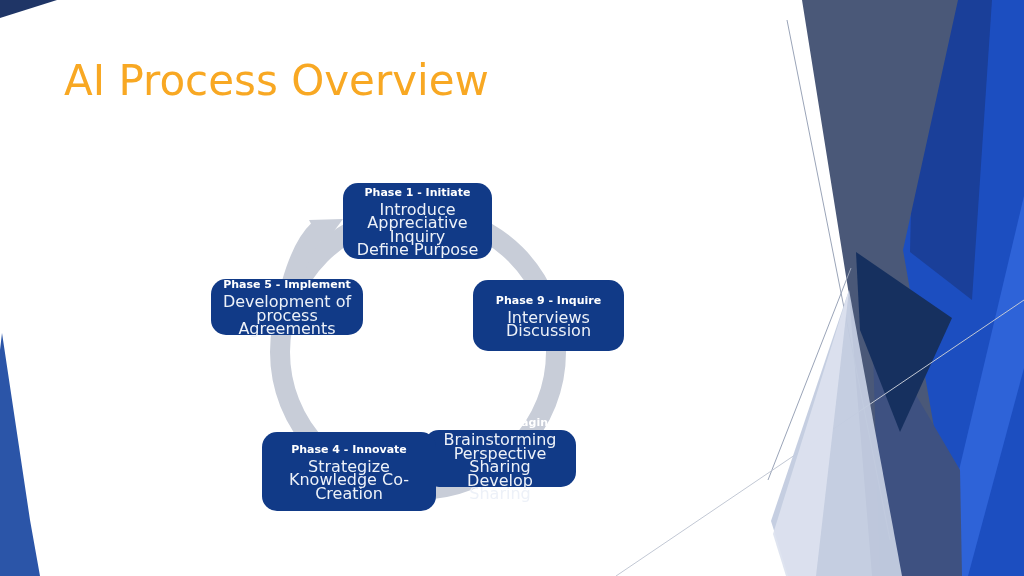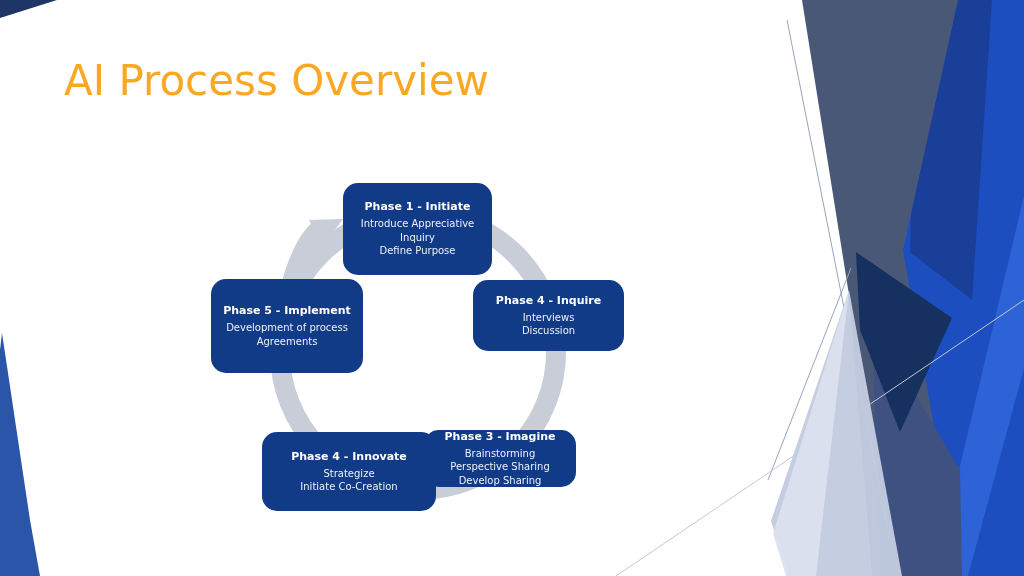--- a/index.html
+++ b/index.html
@@ -15,26 +15,26 @@
   }
   .phase-box{
     position:absolute;z-index:3;
     background:var(--box,#113A87);
     border-radius:15px;
     color:var(--boxtext,#EDF1F8);
     display:flex;flex-direction:column;justify-content:center;align-items:center;
     text-align:center;padding:4px 10px;box-sizing:border-box;
   }
   .phase-title{font-size:11px;font-weight:700;line-height:14px;margin-bottom:3px;color:#FFFFFF;}
-  .phase-items .item{font-size:10px;line-height:13.5px;font-weight:400;}
-  .box-p1{left:343px;top:183px;width:149px;height:92px;}
+  .phase-items .item{font-size:16px;line-height:13.5px;font-weight:400;}
+  .box-p1{left:343px;top:183px;width:149px;height:76px;}
   .box-p2{left:473px;top:280px;width:151px;height:71px;}
   .box-p3{left:424px;top:430px;width:152px;height:57px;}
   .box-p4{left:262px;top:432px;width:174px;height:79px;}
-  .box-p5{left:211px;top:279px;width:152px;height:94px;}
+  .box-p5{left:211px;top:279px;width:152px;height:56px;}
 </style>
 </head>
 <body>
 
 <div class="stage">
 
   <svg class="layer" width="1024" height="576" viewBox="0 0 1024 576" aria-hidden="true">
 
     <g>
       <polygon fill="#1C4EC0" points="908,0 1024,0 1024,576 946,576 876,330"></polygon>
@@ -63,39 +63,39 @@
   <div class="slide-title">AI Process Overview</div>
 
   <div class="phase-box box-p1">
     <div class="phase-title">Phase 1 - Initiate</div>
     <div class="phase-items">
         <div class="item">Introduce Appreciative Inquiry</div>
         <div class="item">Define Purpose</div>
       </div>
   </div>
   <div class="phase-box box-p2">
-    <div class="phase-title">Phase 4 - Inquire</div>
+    <div class="phase-title">Phase 9 - Inquire</div>
     <div class="phase-items">
         <div class="item">Interviews</div>
         <div class="item">Discussion</div>
       </div>
   </div>
   <div class="phase-box box-p3">
     <div class="phase-title">Phase 3 - Imagine</div>
     <div class="phase-items">
         <div class="item">Brainstorming</div>
         <div class="item">Perspective Sharing</div>
         <div class="item">Develop Sharing</div>
       </div>
   </div>
   <div class="phase-box box-p4">
     <div class="phase-title">Phase 4 - Innovate</div>
     <div class="phase-items">
         <div class="item">Strategize</div>
-        <div class="item">Initiate Co-Creation</div>
+        <div class="item">Knowledge Co-Creation</div>
       </div>
   </div>
   <div class="phase-box box-p5">
     <div class="phase-title">Phase 5 - Implement</div>
     <div class="phase-items">
         <div class="item">Development of process</div>
         <div class="item">Agreements</div>
       </div>
   </div>
 

